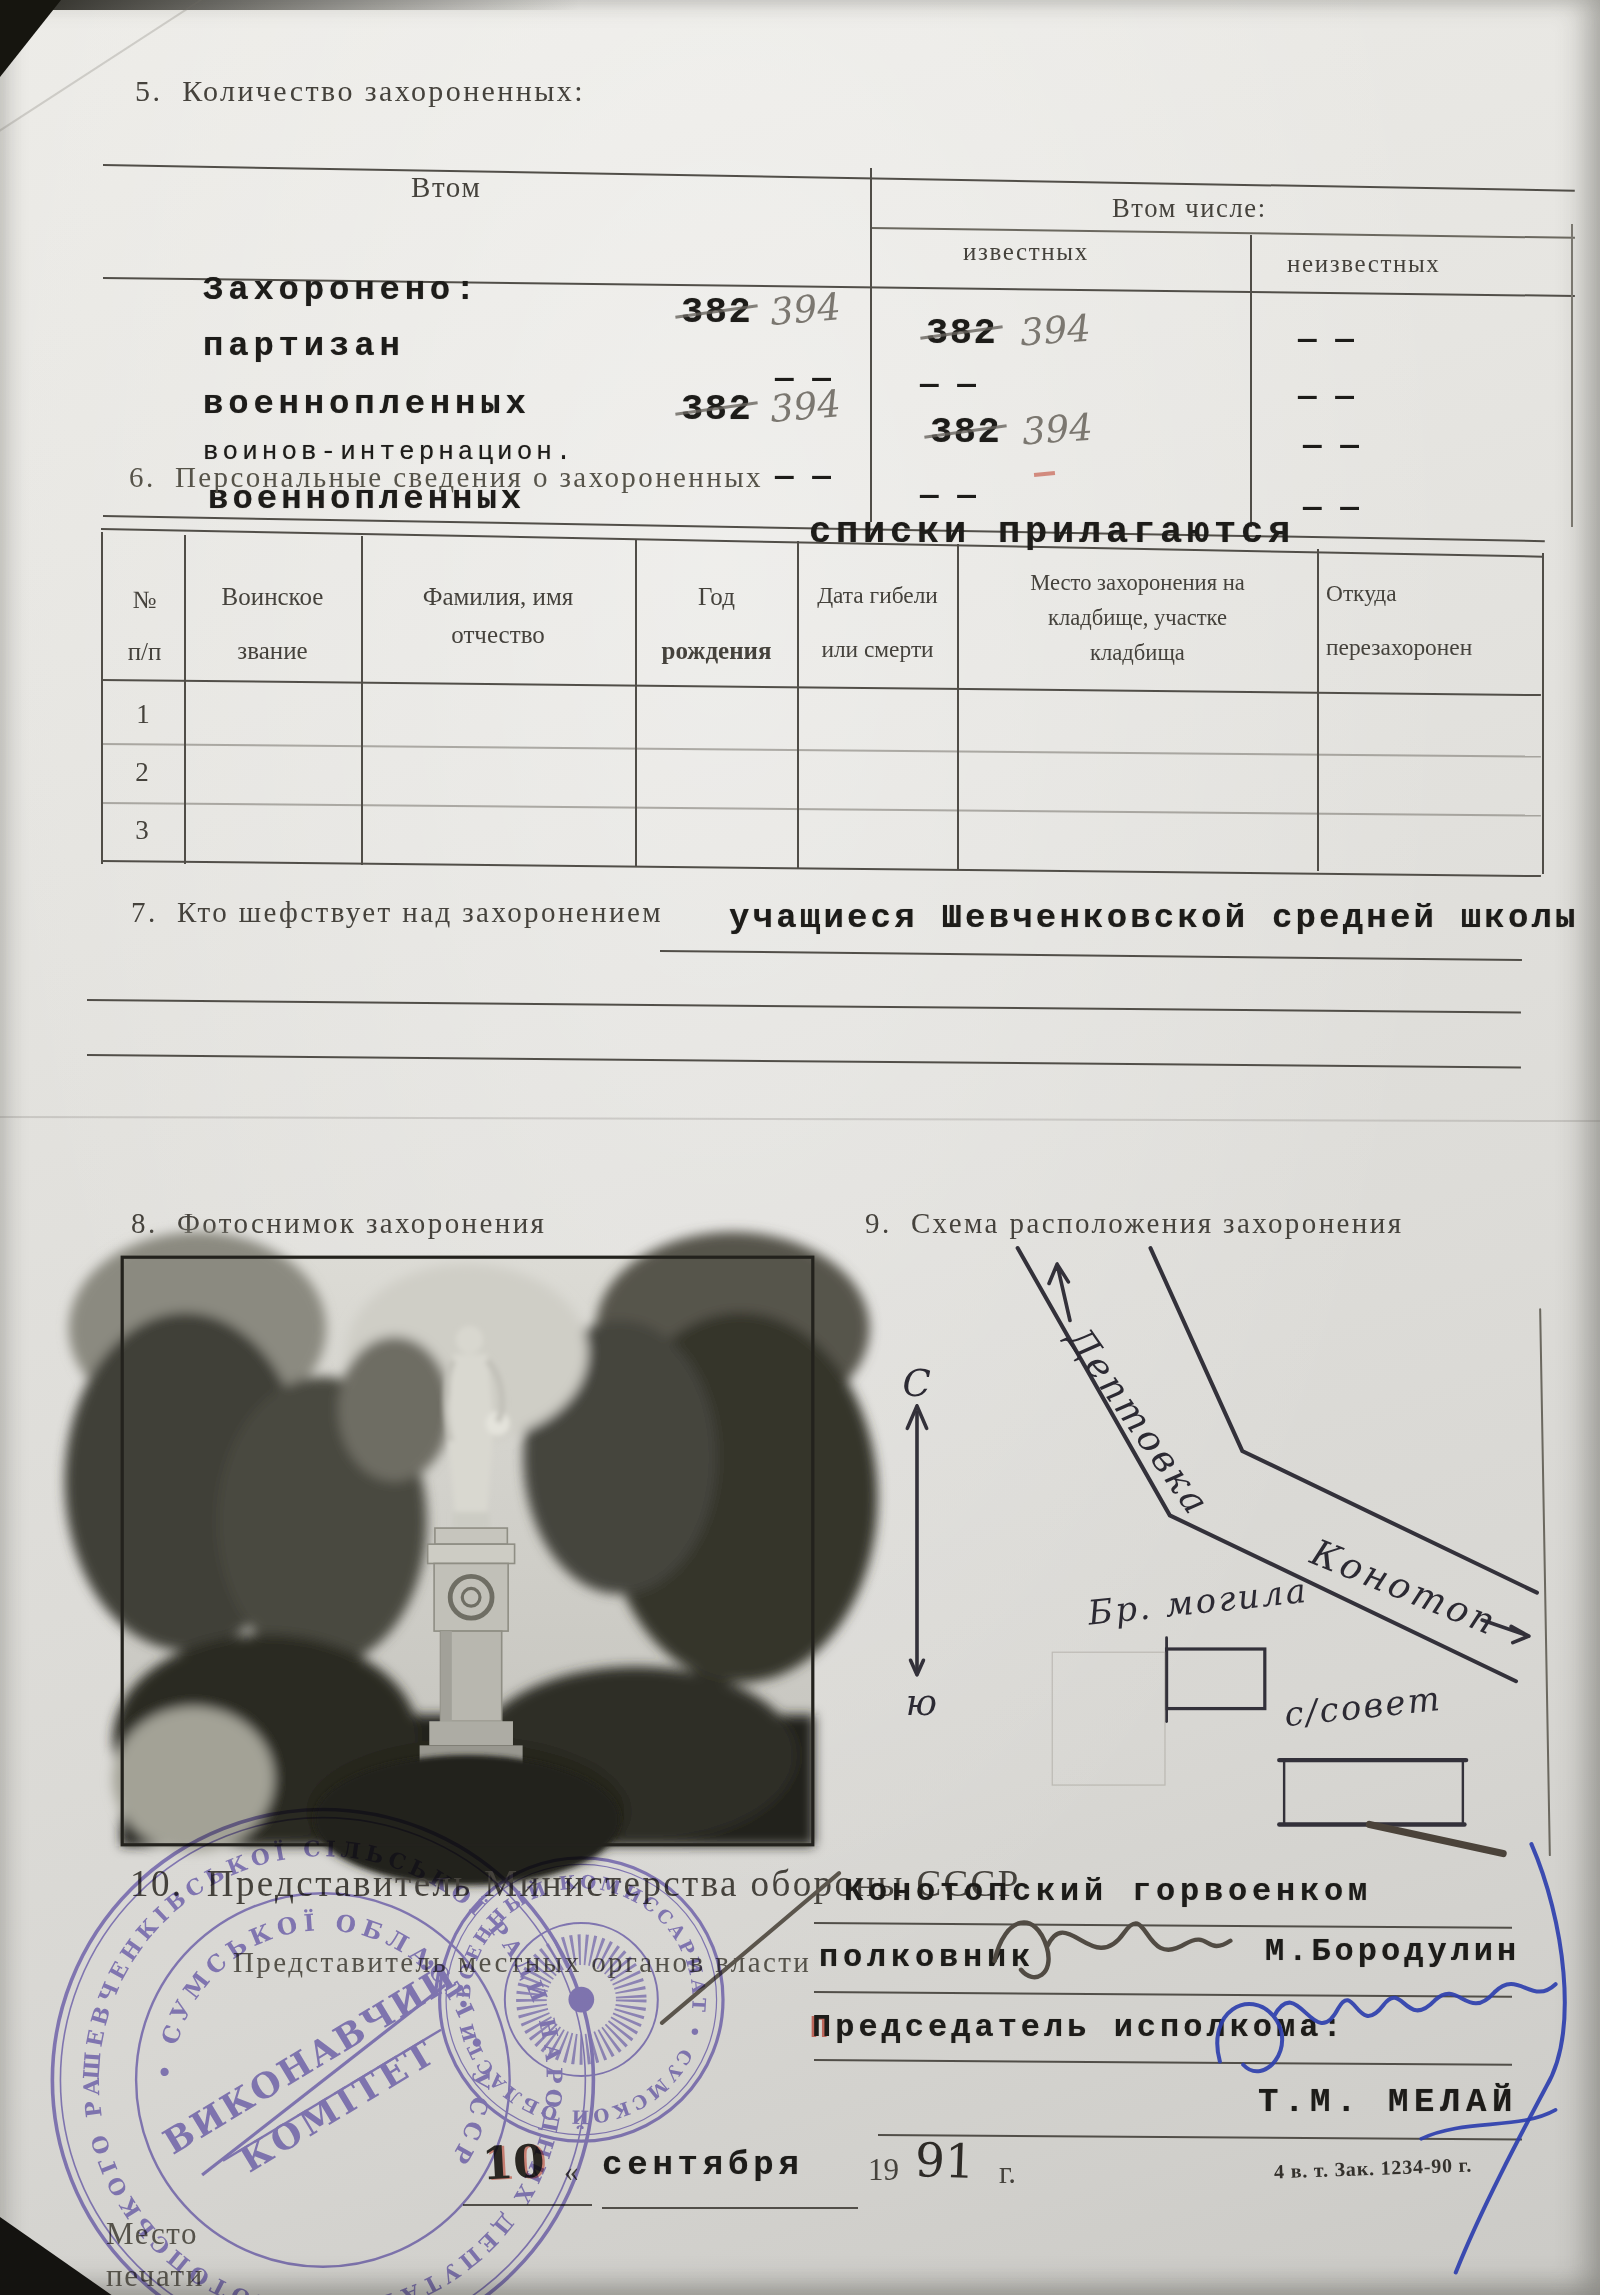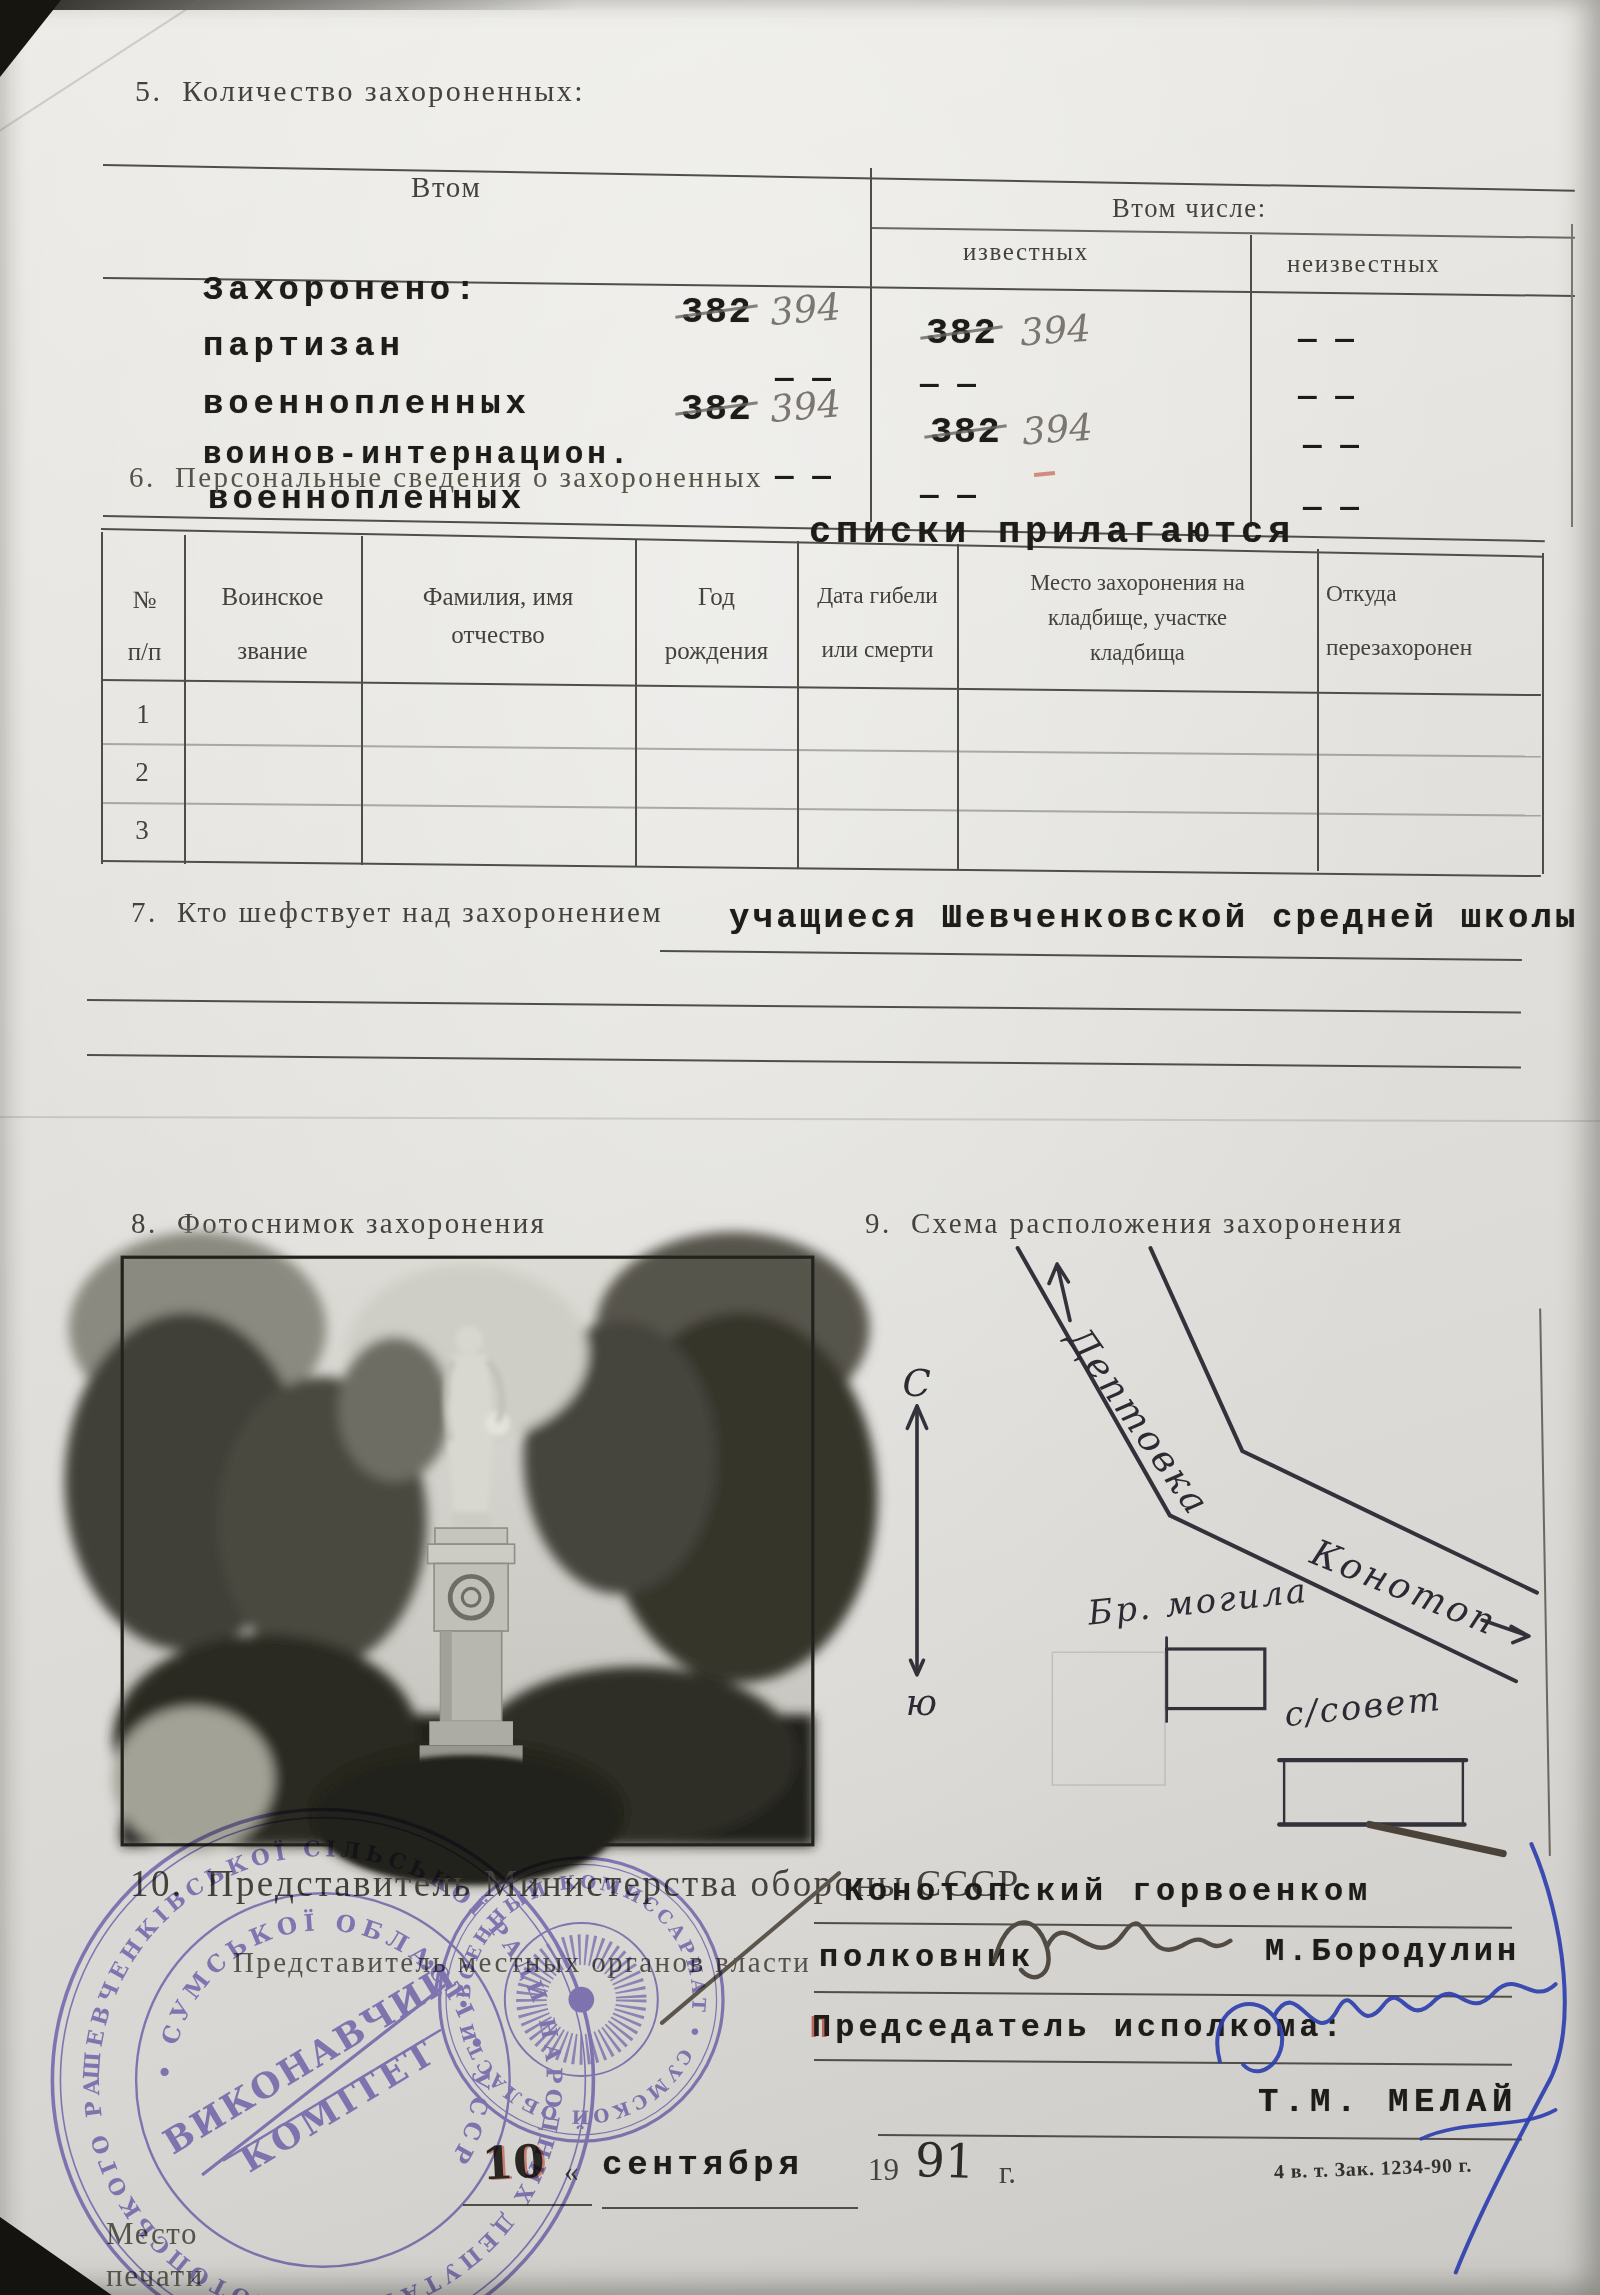--- a/index.html
+++ b/index.html
@@ -51,21 +51,21 @@
     <div class="vline" style="left:1571px;top:224px;height:303px;width:1.6px;background:#7a776f;"></div>
 
     <div class="abs print" style="left:411px;top:171px;font-size:29px;letter-spacing:1.6px;">Втом</div>
     <div class="abs print" style="left:1112px;top:193px;font-size:26.6px;letter-spacing:1.6px;">Втом числе:</div>
     <div class="abs print" style="left:963px;top:238px;font-size:25px;letter-spacing:1.6px;">известных</div>
     <div class="abs print" style="left:1287px;top:250px;font-size:25px;letter-spacing:1.6px;">неизвестных</div>
 
     <div class="abs typed" style="left:203px;top:271px;font-size:34px;font-weight:bold;letter-spacing:4.8px;">Захоронено:</div>
     <div class="abs typed" style="left:203px;top:327px;font-size:34px;font-weight:bold;letter-spacing:4.8px;">партизан</div>
     <div class="abs typed" style="left:203px;top:385px;font-size:34px;font-weight:bold;letter-spacing:4.8px;">военнопленных</div>
-    <div class="abs typed" style="left:203px;top:437px;font-size:31px;font-weight:bold;letter-spacing:4px;">воинов-интернацион.</div>
+    <div class="abs typed" style="left:203px;top:437px;font-size:26px;font-weight:normal;letter-spacing:4px;">воинов-интернацион.</div>
     <div class="abs typed" style="left:208px;top:480px;font-size:34px;font-weight:bold;letter-spacing:4px;">военнопленных</div>
 
     <div class="abs" style="left:681px;top:288px;font-size:37px;">
       <span class="typed struck" style="font-weight:bold;">382</span>
       <span class="hand" style="display:inline-block;transform:rotate(-5deg);margin-left:8px;">394</span>
     </div>
     <div class="abs" style="left:926px;top:309px;font-size:37px;">
       <span class="typed struck" style="font-weight:bold;">382</span>
       <span class="hand" style="display:inline-block;transform:rotate(-4deg);margin-left:13px;">394</span>
     </div>
@@ -119,21 +119,21 @@
     <div class="abs print" style="left:192px;top:583px;width:161px;text-align:center;font-size:25px;">
       <div>Воинское</div>
       <div style="margin-top:26px;">звание</div>
     </div>
     <div class="abs print" style="left:369px;top:583px;width:258px;text-align:center;font-size:25px;">
       <div>Фамилия, имя</div>
       <div style="margin-top:10px;">отчество</div>
     </div>
     <div class="abs print" style="left:644px;top:583px;width:145px;text-align:center;font-size:25px;">
       <div>Год</div>
-      <div style="margin-top:26px;">рождения</div>
+      <div style="margin-top:26px;font-weight:bold;">рождения</div>
     </div>
     <div class="abs print" style="left:805px;top:582px;width:145px;text-align:center;font-size:23.4px;">
       <div>Дата гибели</div>
       <div style="margin-top:27px;">или смерти</div>
     </div>
     <div class="abs print" style="left:965px;top:565px;width:345px;text-align:center;font-size:22.6px;line-height:35px;">
       <div>Место захоронения на</div>
       <div>кладбище, участке</div>
       <div>кладбища</div>
     </div>

